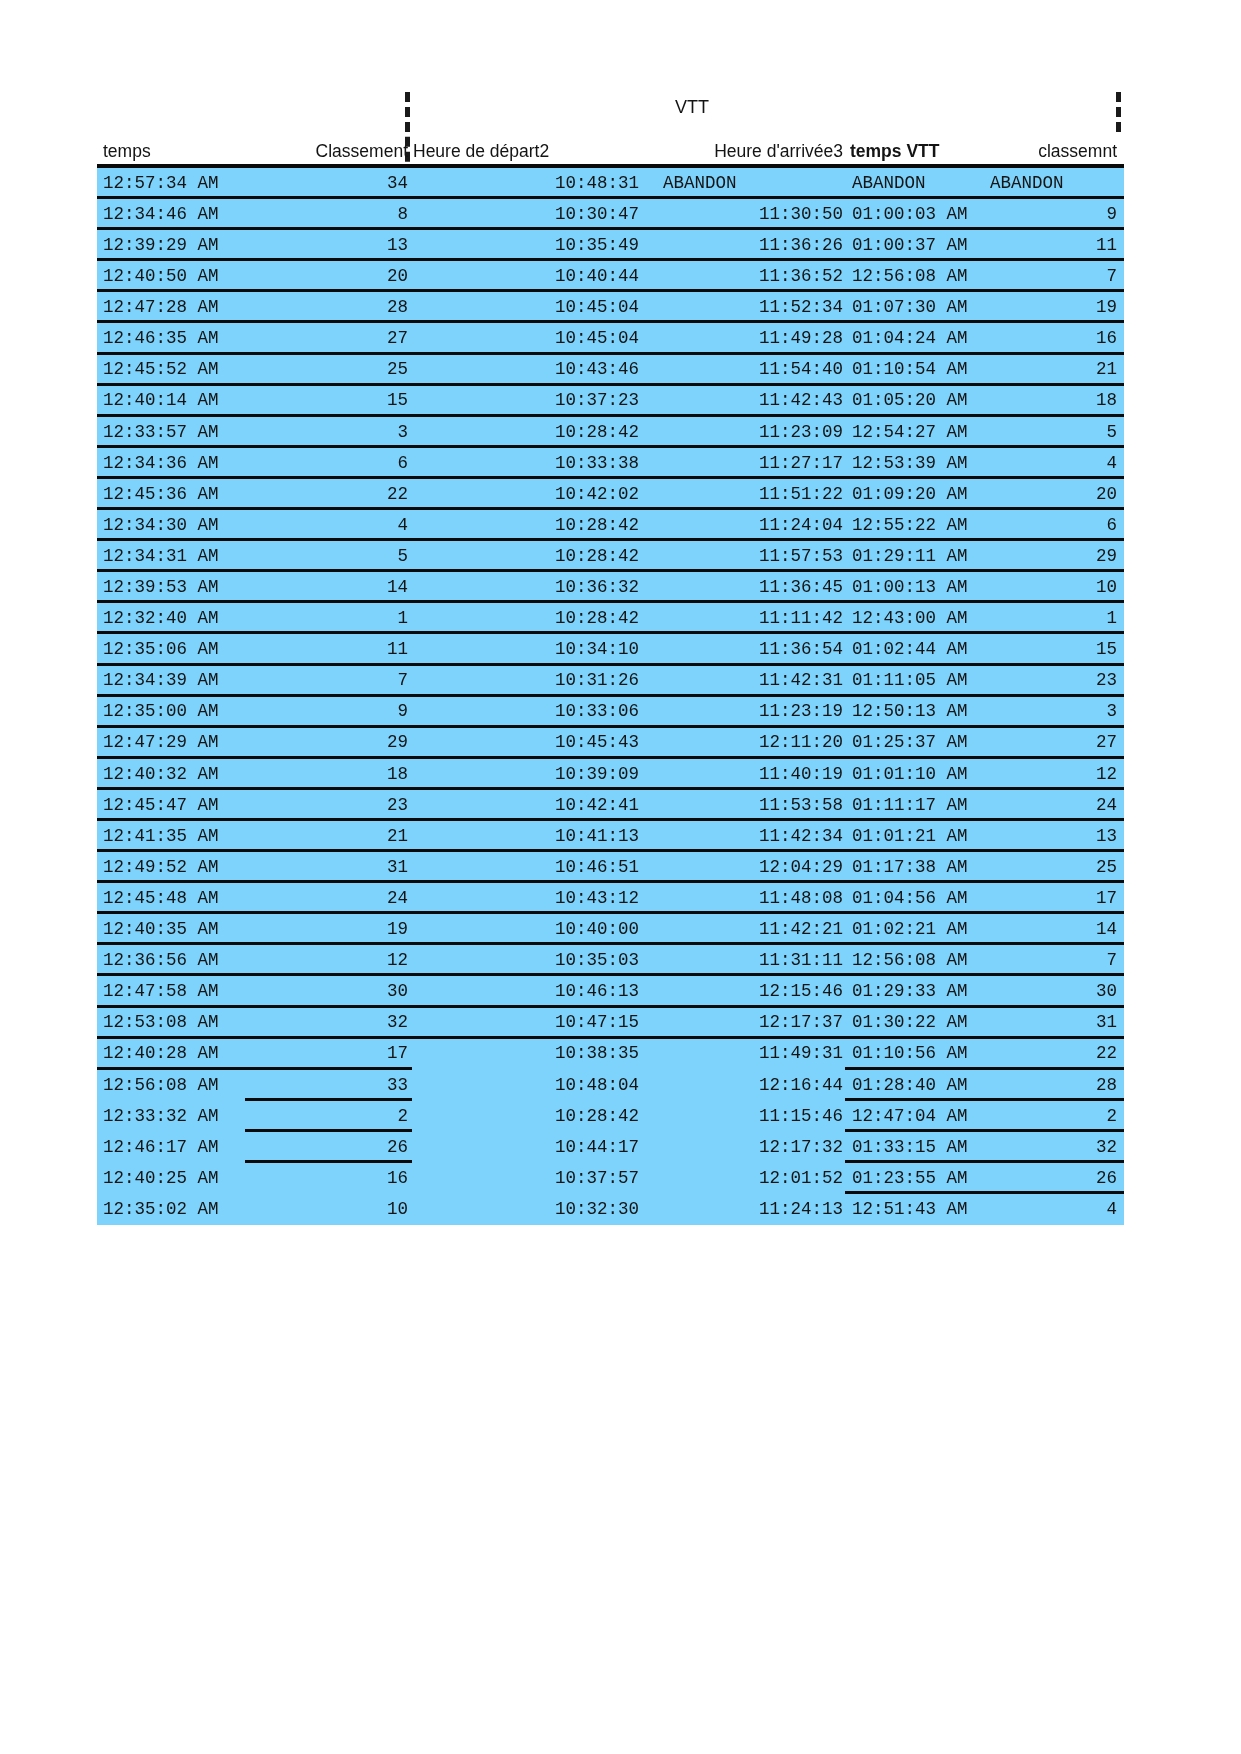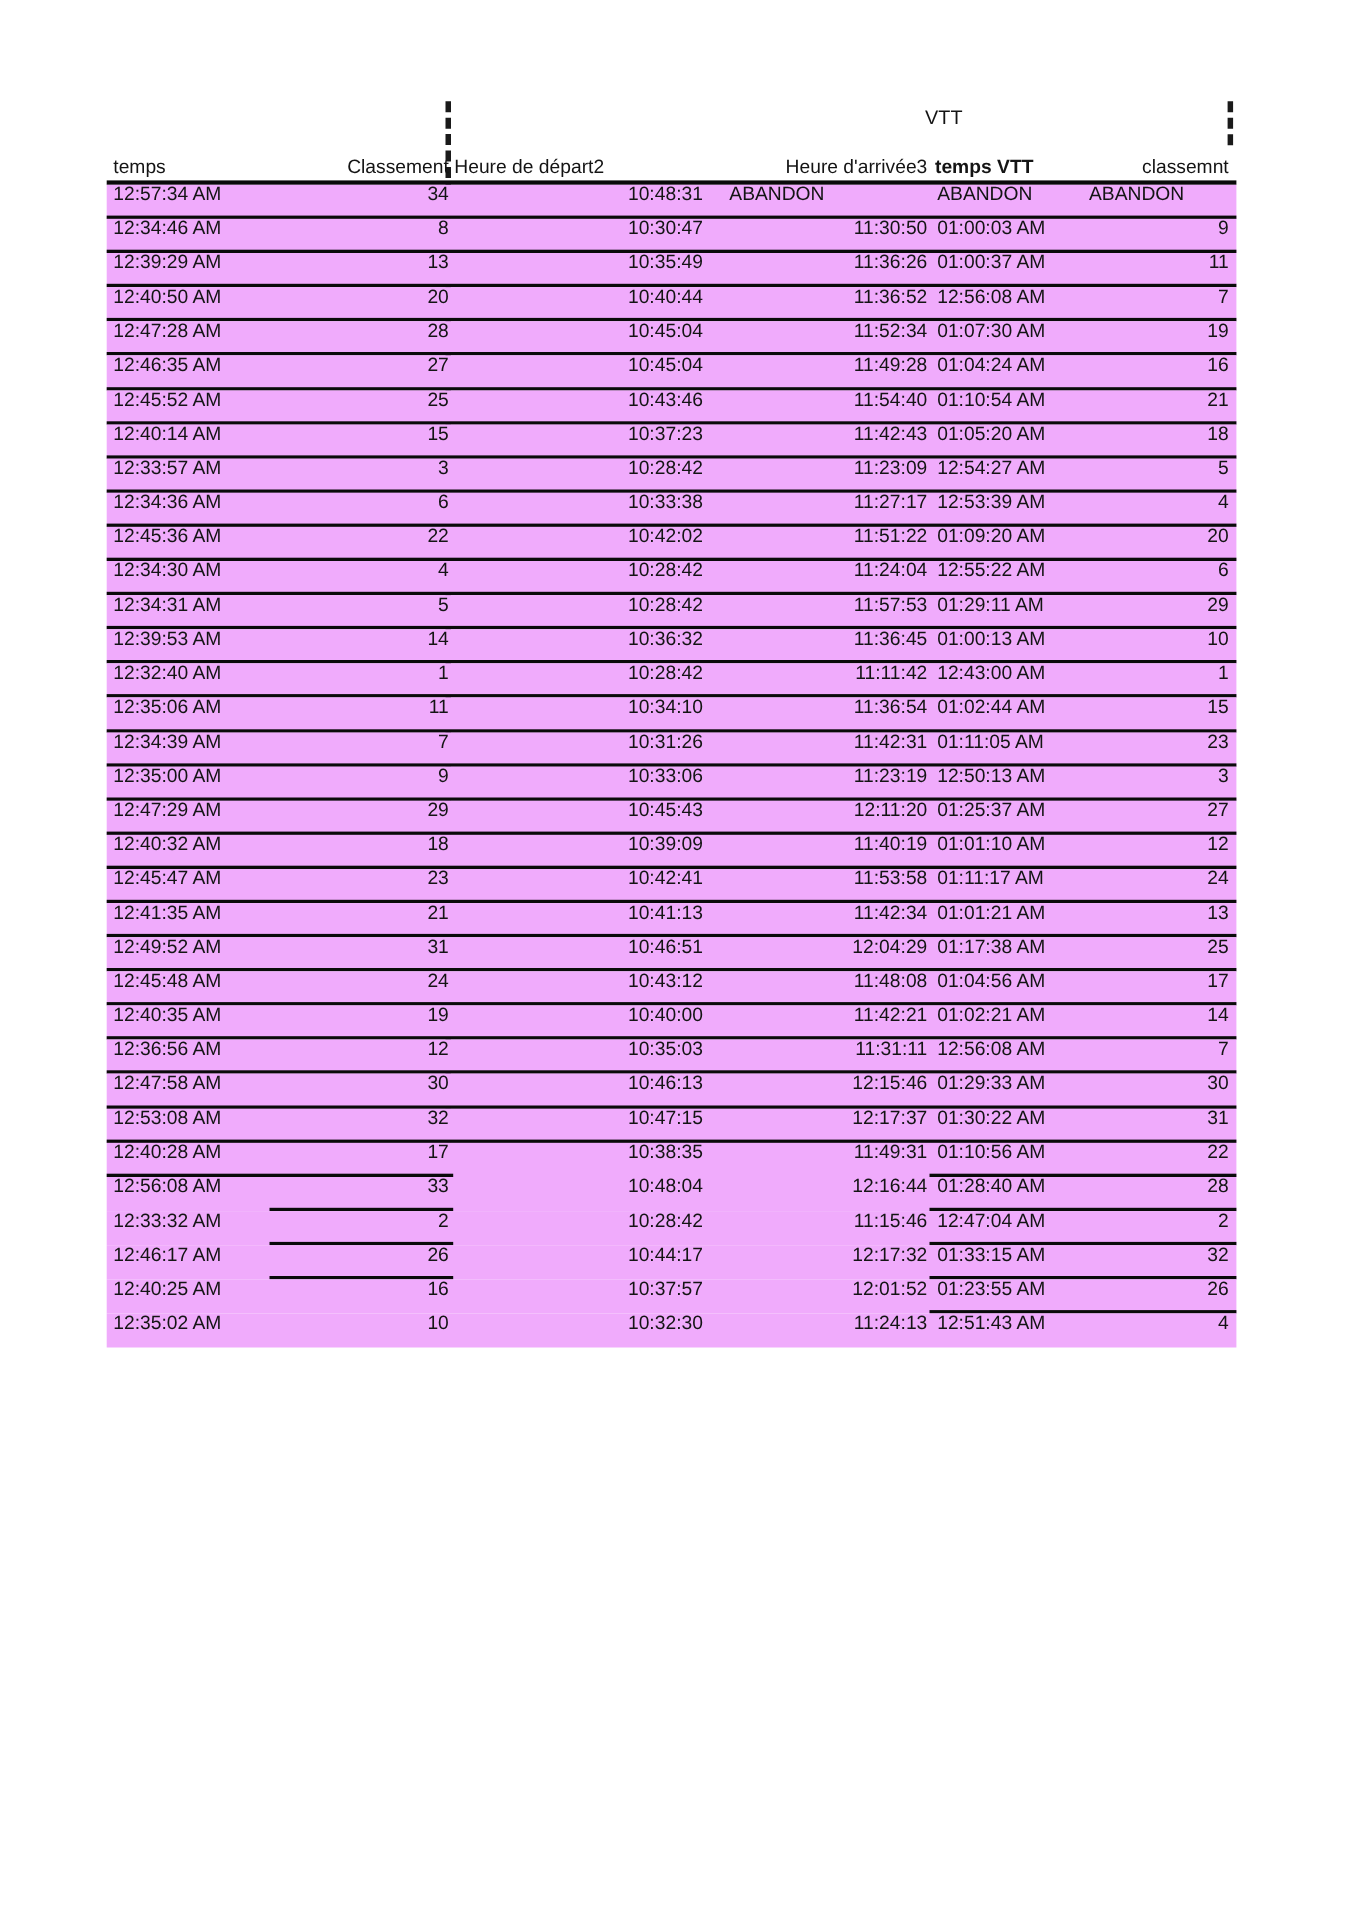--- a/index.html
+++ b/index.html
@@ -2,35 +2,35 @@
 <html><head>
 <meta charset="utf-8">
 <style>
   html,body { margin:0; padding:0; background:#ffffff; }
   .page {
     position:relative; width:1241px; height:1754px; background:#ffffff;
     font-family:"Liberation Sans", sans-serif; color:#141414; overflow:hidden;
   }
   .title {
     position:absolute; top:97px; left:675px; width:200px;
-    text-align:right; font-size:18px; color:#141414;
+    text-align:left; font-size:18px; color:#141414;
   }
   .pbreak { position:absolute; width:0; border-left:5px dashed #1a1a1a; }
   .pb-left  { left:405px; top:92px; height:982px; }
   .pb-right { left:1116px; top:92px; height:40px; }
 
   .sheet { position:absolute; left:97px; top:122px; width:1027px; }
 
   .hrow {
     display:flex; align-items:flex-end; height:46px; box-sizing:border-box;
     padding-bottom:4px; border-bottom:4px solid #0a0a0a;
   }
   .row {
     display:flex; position:relative; height:31.1px;
-    background:#f0abfc; align-items:flex-start;
+    background:#7dd3fc; align-items:center;font-family:Liberation Mono, monospace;
   }
   .cell { box-sizing:border-box; font-size:17.5px; white-space:nowrap; line-height:1; }
   .c0 { width:150px; text-align:left;  padding-left:6px;  }
   .c1 { width:165px; text-align:right; padding-right:4px; }
   .c2 { width:246px; text-align:right; padding-right:19px; }
   .c3 { width:187px; text-align:right; padding-right:2px; }
   .c4 { width:140px; text-align:left;  padding-left:7px;  }
   .c5 { width:139px; text-align:right; padding-right:7px; }
   .cell.txtleft { text-align:left; padding-left:5px; }
 

